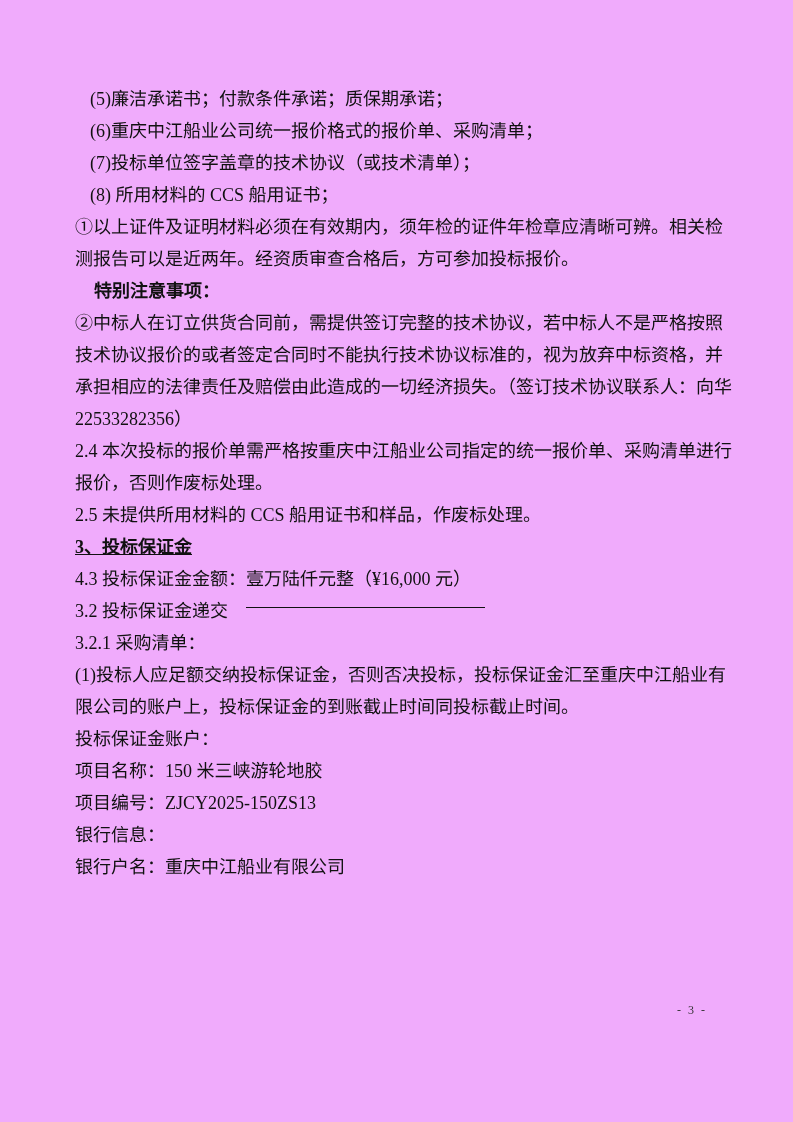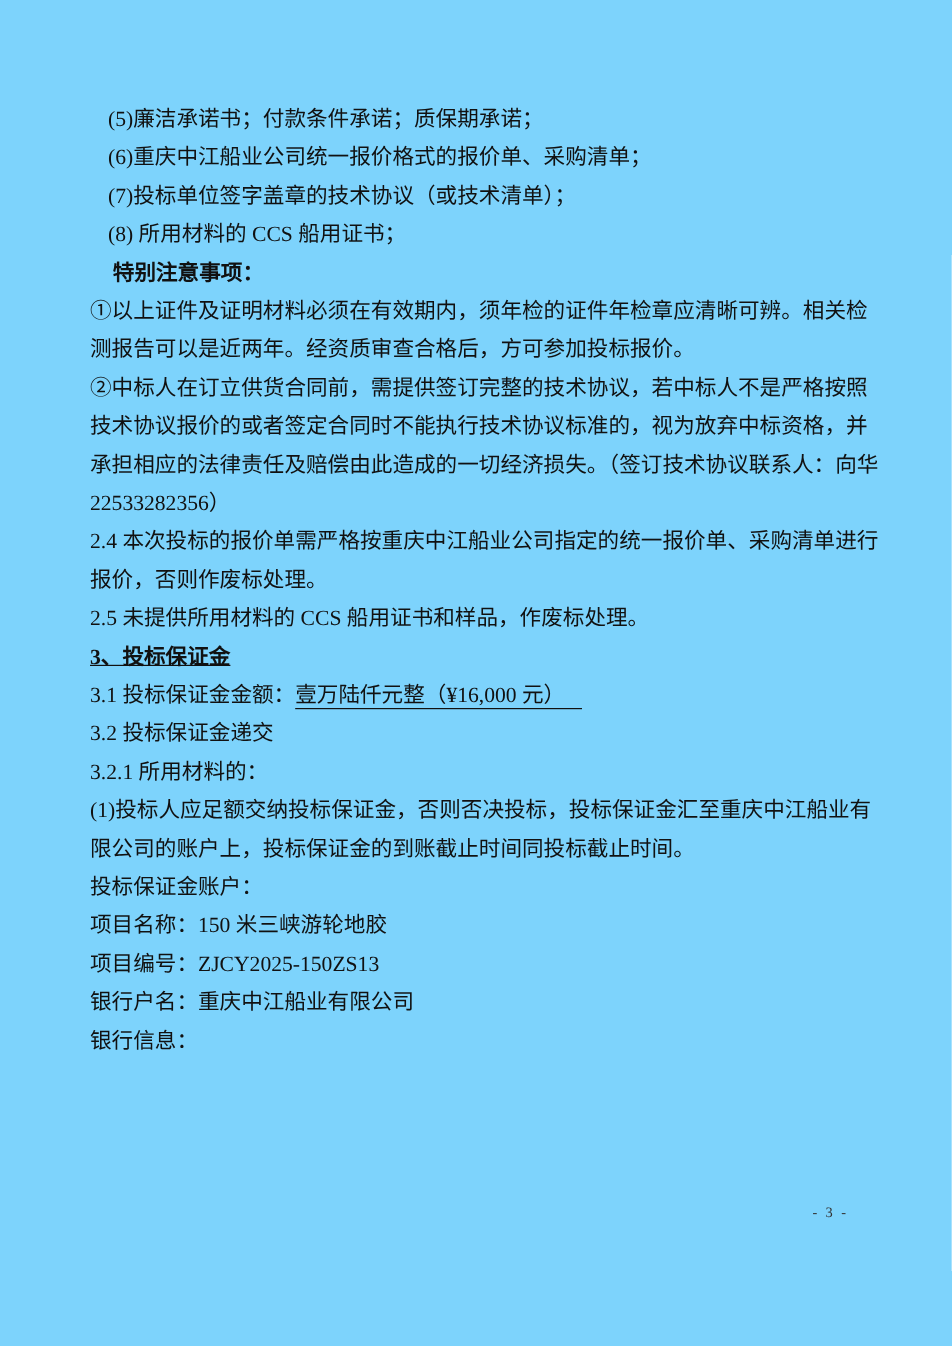--- a/index.html
+++ b/index.html
@@ -11,21 +11,21 @@
     width: 793px;
     height: 1122px;
     position: relative;
     overflow: hidden;
     font-family: "Liberation Serif", "DejaVu Serif", serif;
     color: #111111;
   }
   .page {
     position: absolute;
     inset: 0;
-    background: #7dd3fc;
+    background: #f0abfc;
   }
   .doc-body {
     position: absolute;
     top: 83px;
     left: 75px;
     width: 660px;
   }
   p.line {
     margin: 0;
     padding: 0;
@@ -49,21 +49,21 @@
     font-weight: bold;
   }
   .section-heading {
     font-weight: bold;
     text-decoration: underline;
   }
   .bold { font-weight: bold; }
   .underline {
     border-bottom: 1.4px solid #111111;
     padding-right: 14px;
-    padding-bottom: 1px;
+    padding-bottom: 18px;
     margin-top: 38px;
   }
   .page-number {
     position: absolute;
     top: 1002px;
     right: 86px;
     font-size: 12px;
     line-height: 16px;
     color: #333333;
     letter-spacing: 2px;
@@ -71,30 +71,30 @@
 </style>
 </head>
 <body>
 
 <div class="page">
   <div class="doc-body" id="doc-body">
       <p class="line item"><span>(5)廉洁承诺书；付款条件承诺；质保期承诺；</span></p>
       <p class="line item"><span>(6)重庆中江船业公司统一报价格式的报价单、采购清单；</span></p>
       <p class="line item"><span>(7)投标单位签字盖章的技术协议（或技术清单）；</span></p>
       <p class="line item"><span>(8) 所用材料的 CCS 船用证书；</span></p>
+      <p class="line circled justify"><span>①以上证件及证明材料必须在有效期内，须年检的证件年检章应清晰可辨。相关检测报告可以是近两年。经资质审查合格后，方可参加投标报价。</span></p>
       <p class="line note-heading"><span class="bold">特别注意事项：</span></p>
-      <p class="line circled justify"><span>①以上证件及证明材料必须在有效期内，须年检的证件年检章应清晰可辨。相关检测报告可以是近两年。经资质审查合格后，方可参加投标报价。</span></p>
       <p class="line circled justify"><span>②中标人在订立供货合同前，需提供签订完整的技术协议，若中标人不是严格按照技术协议报价的或者签定合同时不能执行技术协议标准的，视为放弃中标资格，并承担相应的法律责任及赔偿由此造成的一切经济损失。（签订技术协议联系人：向华 22533282356）</span></p>
       <p class="line justify"><span>2.4 本次投标的报价单需严格按重庆中江船业公司指定的统一报价单、采购清单进行报价，否则作废标处理。</span></p>
       <p class="line"><span>2.5 未提供所用材料的 CCS 船用证书和样品，作废标处理。</span></p>
       <p class="line section-heading"><span class="bold">3、投标保证金</span></p>
-      <p class="line"><span>3.1 投标保证金金额：</span><span class="underline">壹万陆仟元整（¥16,000 元）</span></p>
+      <p class="line"><span>4.3 投标保证金金额：</span><span class="underline">壹万陆仟元整（¥16,000 元）</span></p>
       <p class="line"><span>3.2 投标保证金递交</span></p>
-      <p class="line"><span>3.2.1 所用材料的：</span></p>
+      <p class="line"><span>3.2.1 采购清单：</span></p>
       <p class="line justify"><span>(1)投标人应足额交纳投标保证金，否则否决投标，投标保证金汇至重庆中江船业有限公司的账户上，投标保证金的到账截止时间同投标截止时间。</span></p>
       <p class="line"><span>投标保证金账户：</span></p>
       <p class="line"><span>项目名称：150 米三峡游轮地胶</span></p>
       <p class="line"><span>项目编号：ZJCY2025-150ZS13</span></p>
+      <p class="line"><span>银行信息：</span></p>
       <p class="line"><span>银行户名：重庆中江船业有限公司</span></p>
-      <p class="line"><span>银行信息：</span></p>
     </div>
   <div class="page-number">- 3 -</div>
 </div>
 
 </body></html>

